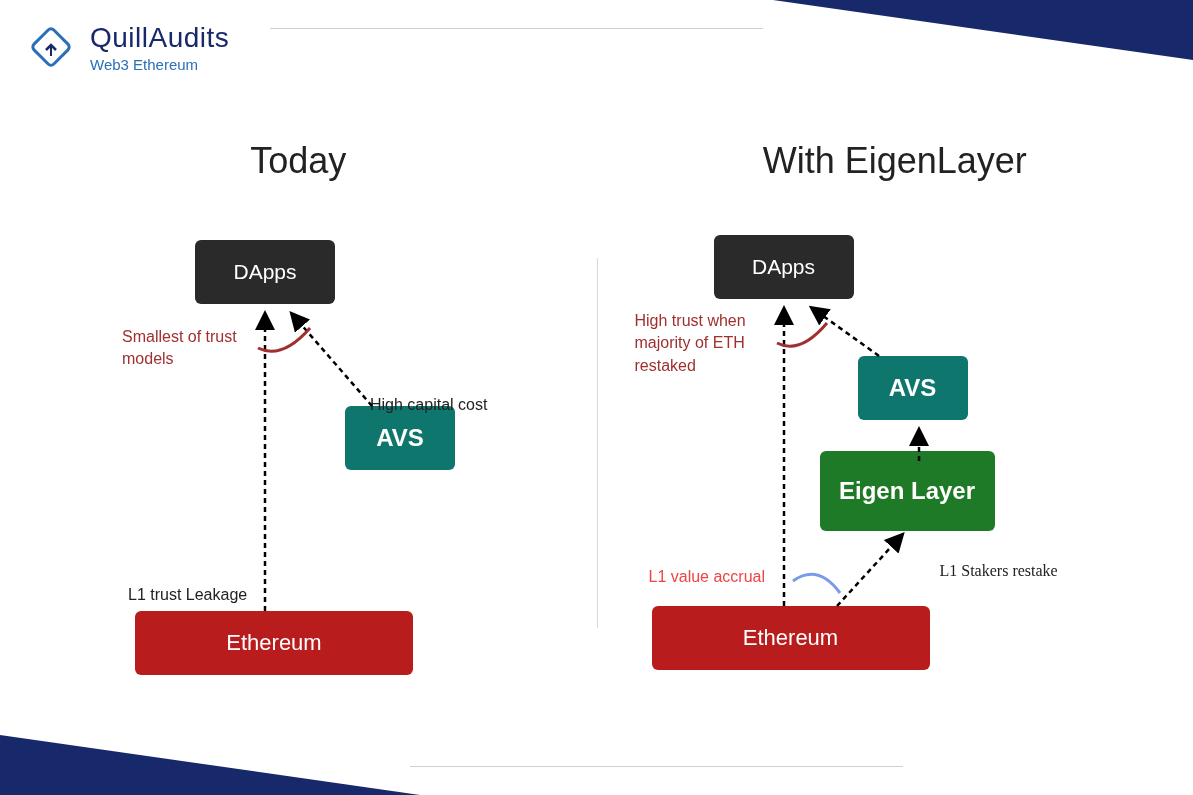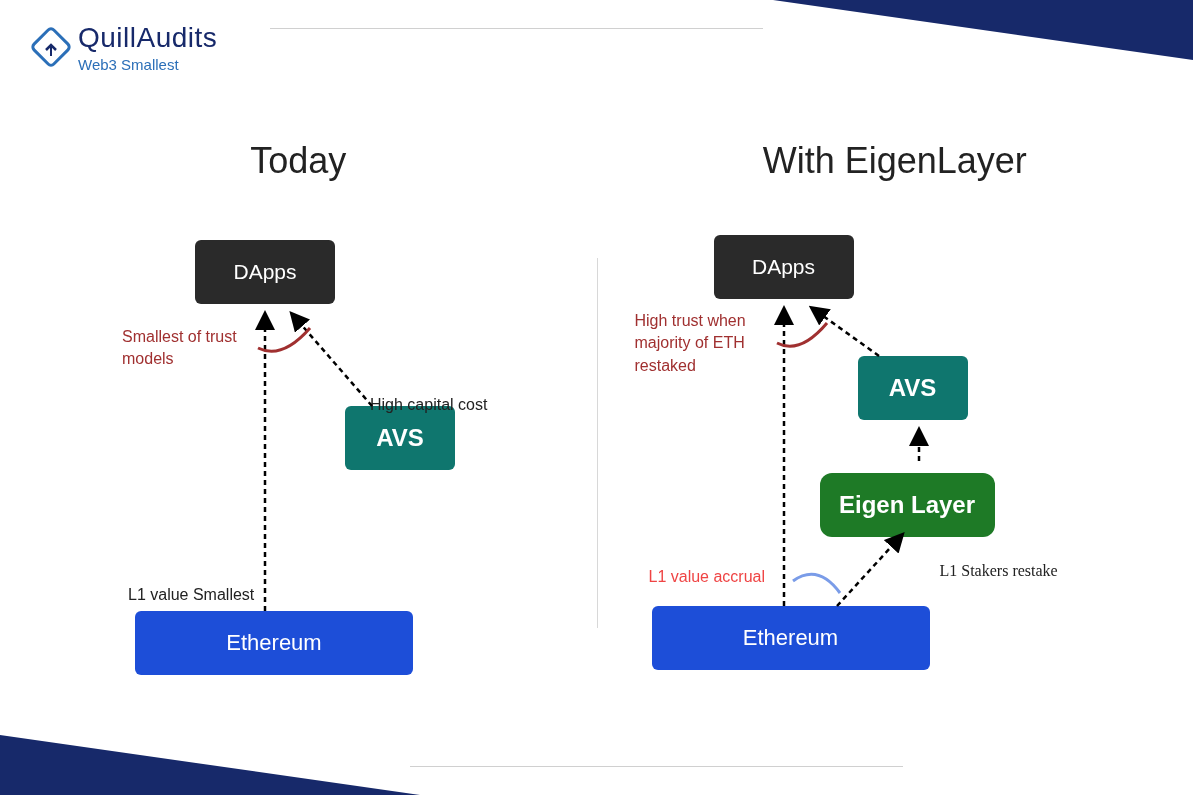--- a/index.html
+++ b/index.html
@@ -41,20 +41,21 @@
       left: 410px;
       right: 290px;
       height: 1px;
       border-top: 1px solid #d0d0d0;
     }
     .logo-wrap {
       position: absolute;
       top: 20px; left: 24px;
       display: flex;
       align-items: center;
+      gap: 12px;
     }
     .logo-mark svg { display:block; }
     .logo-text-main {
       font-size: 28px;
       font-weight: 500;
       color: #17296a;
       letter-spacing: 0.5px;
     }
     .logo-text-sub {
       font-size: 15px;
@@ -92,21 +93,21 @@
       color: #fff;
       font-weight: 400;
       display: flex;
       align-items: center;
       justify-content: center;
       text-align: center;
     }
     .box-dapps { background: #2a2a2a; font-size: 21px; }
     .box-avs { background: #0f766e; font-size: 24px; font-weight:600;}
     .box-eigen { background: #1e7a26; font-size: 24px; font-weight:600;}
-    .box-eth { background: #1d4ed8; font-size: 22px; font-weight:500;}
+    .box-eth { background: #b91c1c; font-size: 22px; font-weight:500;}
     .ann {
       position: absolute;
       font-size: 16px;
       line-height: 1.4;
     }
     .ann-red { color: #a03030; }
     .ann-blue { color: #ef4444; }
     .ann-black { color: #222; }
     svg.overlay {
       position: absolute;
@@ -127,40 +128,40 @@
     <svg width="54" height="54" viewBox="0 0 54 54">
       <g transform="rotate(45 27 27)">
         <rect x="13" y="13" width="28" height="28" rx="4" ry="4" fill="none" stroke="#2b6fb8" stroke-width="3"></rect>
       </g>
       <path d="M22 30 L27 25 L32 30" fill="none" stroke="#17296a" stroke-width="2.5"></path>
       <line x1="27" y1="25" x2="27" y2="36" stroke="#17296a" stroke-width="2"></line>
     </svg>
   </span>
   <div>
     <div class="logo-text-main">QuillAudits</div>
-    <div class="logo-text-sub">Web3 Smallest</div>
+    <div class="logo-text-sub">Web3 Ethereum</div>
   </div>
 </div>
 
 <div class="panels">
 
   <div class="panel">
     <div class="panel-title">Today</div>
 
     <div class="box box-dapps" style="left:195px; top:100px; width:140px; height:64px;">DApps</div>
 
     <div class="box box-avs" style="left:345px; top:266px; width:110px; height:64px;">AVS</div>
 
     <div class="box box-eth" style="left:135px; top:471px; width:278px; height:64px;">Ethereum</div>
 
     <div class="ann ann-red" style="left:122px; top:186px; width:130px;">Smallest of trust models</div>
 
     <div class="ann ann-black" style="left:370px; top:254px;">High capital cost</div>
 
-    <div class="ann ann-black" style="left:128px; top:444px;">L1 value Smallest</div>
+    <div class="ann ann-black" style="left:128px; top:444px;">L1 trust Leakage</div>
 
     <svg class="overlay" width="596" height="560">
       <defs>
         <marker id="arrL" viewBox="0 0 10 10" refX="8" refY="5" markerWidth="8" markerHeight="8" orient="auto">
           <path d="M0,0 L10,5 L0,10 z" fill="#000"></path>
         </marker>
       </defs>
 
       <line x1="265" y1="471" x2="265" y2="174" stroke="#000" stroke-width="2.5" stroke-dasharray="5,4" marker-end="url(#arrL)"></line>
 
@@ -170,21 +171,21 @@
     </svg>
   </div>
 
   <div class="panel">
     <div class="panel-title">With EigenLayer</div>
 
     <div class="box box-dapps" style="left:117px; top:95px; width:140px; height:64px;">DApps</div>
 
     <div class="box box-avs" style="left:261px; top:216px; width:110px; height:64px;">AVS</div>
 
-    <div class="box box-eigen" style="left:223px; top:333px; width:175px; height:64px;border-radius:12px;">Eigen Layer</div>
+    <div class="box box-eigen" style="left:223px; top:311px; width:175px; height:80px;">Eigen Layer</div>
 
     <div class="box box-eth" style="left:55px; top:466px; width:278px; height:64px;">Ethereum</div>
 
     <div class="ann ann-red" style="left:38px; top:170px; width:130px;">High trust when majority of ETH restaked</div>
 
     <div class="ann ann-blue" style="left:52px; top:426px;">L1 value accrual</div>
 
     <div class="ann ann-black" style="left:343px; top:420px;font-family:Liberation Serif, serif;">L1 Stakers restake</div>
 
     <svg class="overlay" width="596" height="560">

